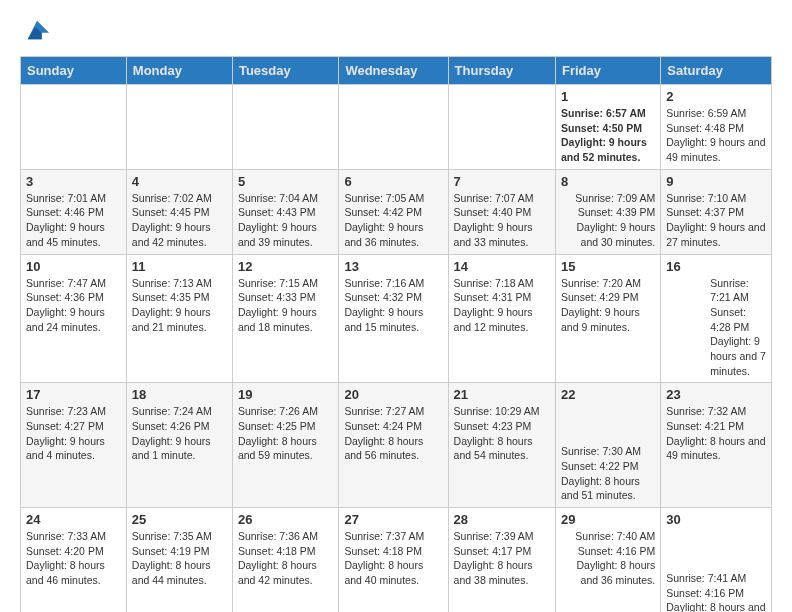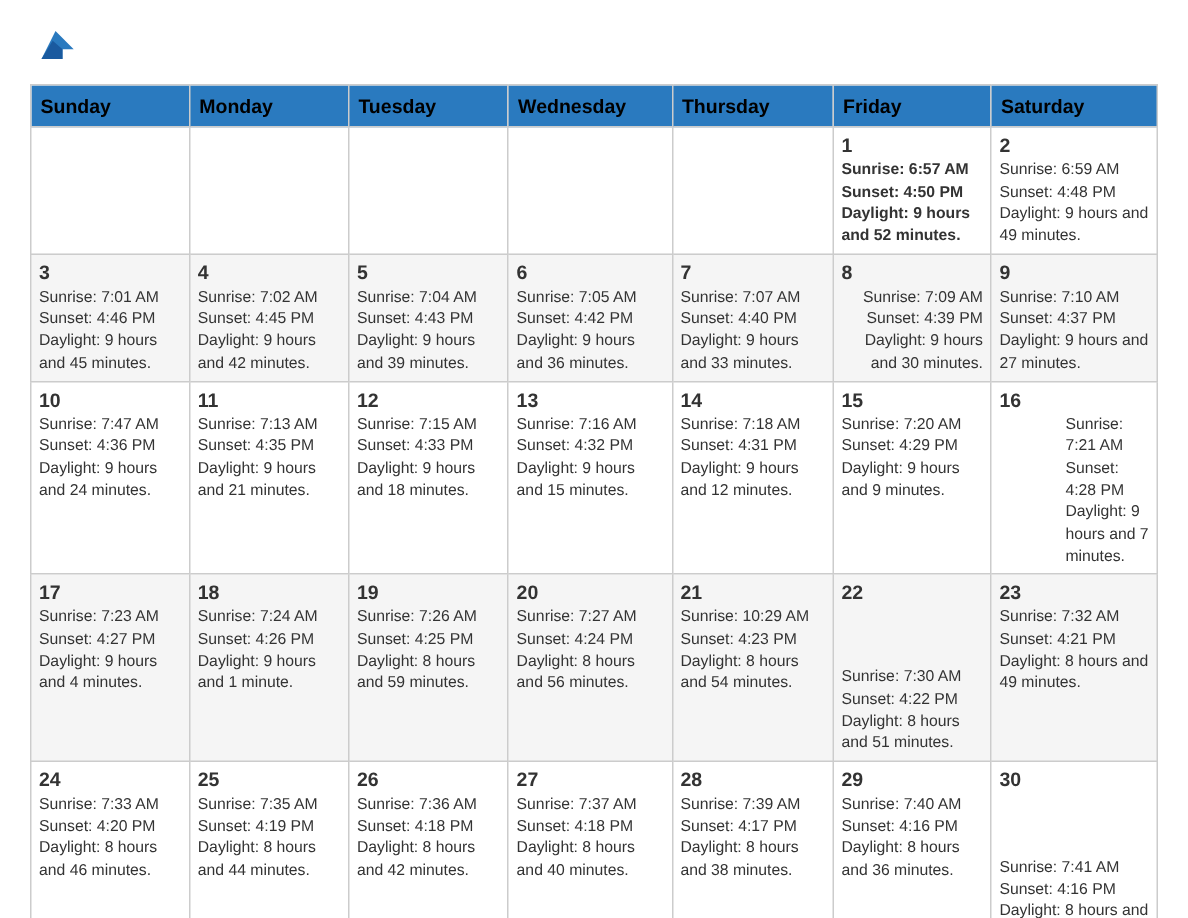--- a/index.html
+++ b/index.html
@@ -56,21 +56,21 @@
     .location {
       font-size: 15px;
       color: #555;
     }
     .calendar {
       width: 100%;
       border-collapse: collapse;
     }
     .calendar th {
       background: #2a7abf;
-      color: #000000;
+      color: #e5e5e5;
       font-size: 13px;
       font-weight: bold;
       padding: 6px 6px;
       text-align: left;
       border: 1px solid #ccc;
     }
     .calendar td {
       vertical-align: top;
       border: 1px solid #ccc;
       padding: 4px 5px;
@@ -317,21 +317,21 @@
 Daylight: 8 hours and 40 minutes.</div>
           </td>
           <td>
             <span class="day-num">28</span>
             <div class="day-info" style="white-space: pre-line;">Sunrise: 7:39 AM
 Sunset: 4:17 PM
 Daylight: 8 hours and 38 minutes.</div>
           </td>
           <td>
             <span class="day-num">29</span>
-            <div class="day-info" style="white-space: pre-line;">Sunrise: 7:40 AM
+            <div class="day-info" style="white-space: pre-line; text-align: right;">Sunrise: 7:40 AM
 Sunset: 4:16 PM
 Daylight: 8 hours and 36 minutes.</div>
           </td>
           <td>
             <span class="day-num">30</span>
             <div class="day-info" style="white-space: pre-line; margin-top: 44px;">Sunrise: 7:41 AM
 Sunset: 4:16 PM
 Daylight: 8 hours and 34 minutes.</div>
           </td>
         </tr>

